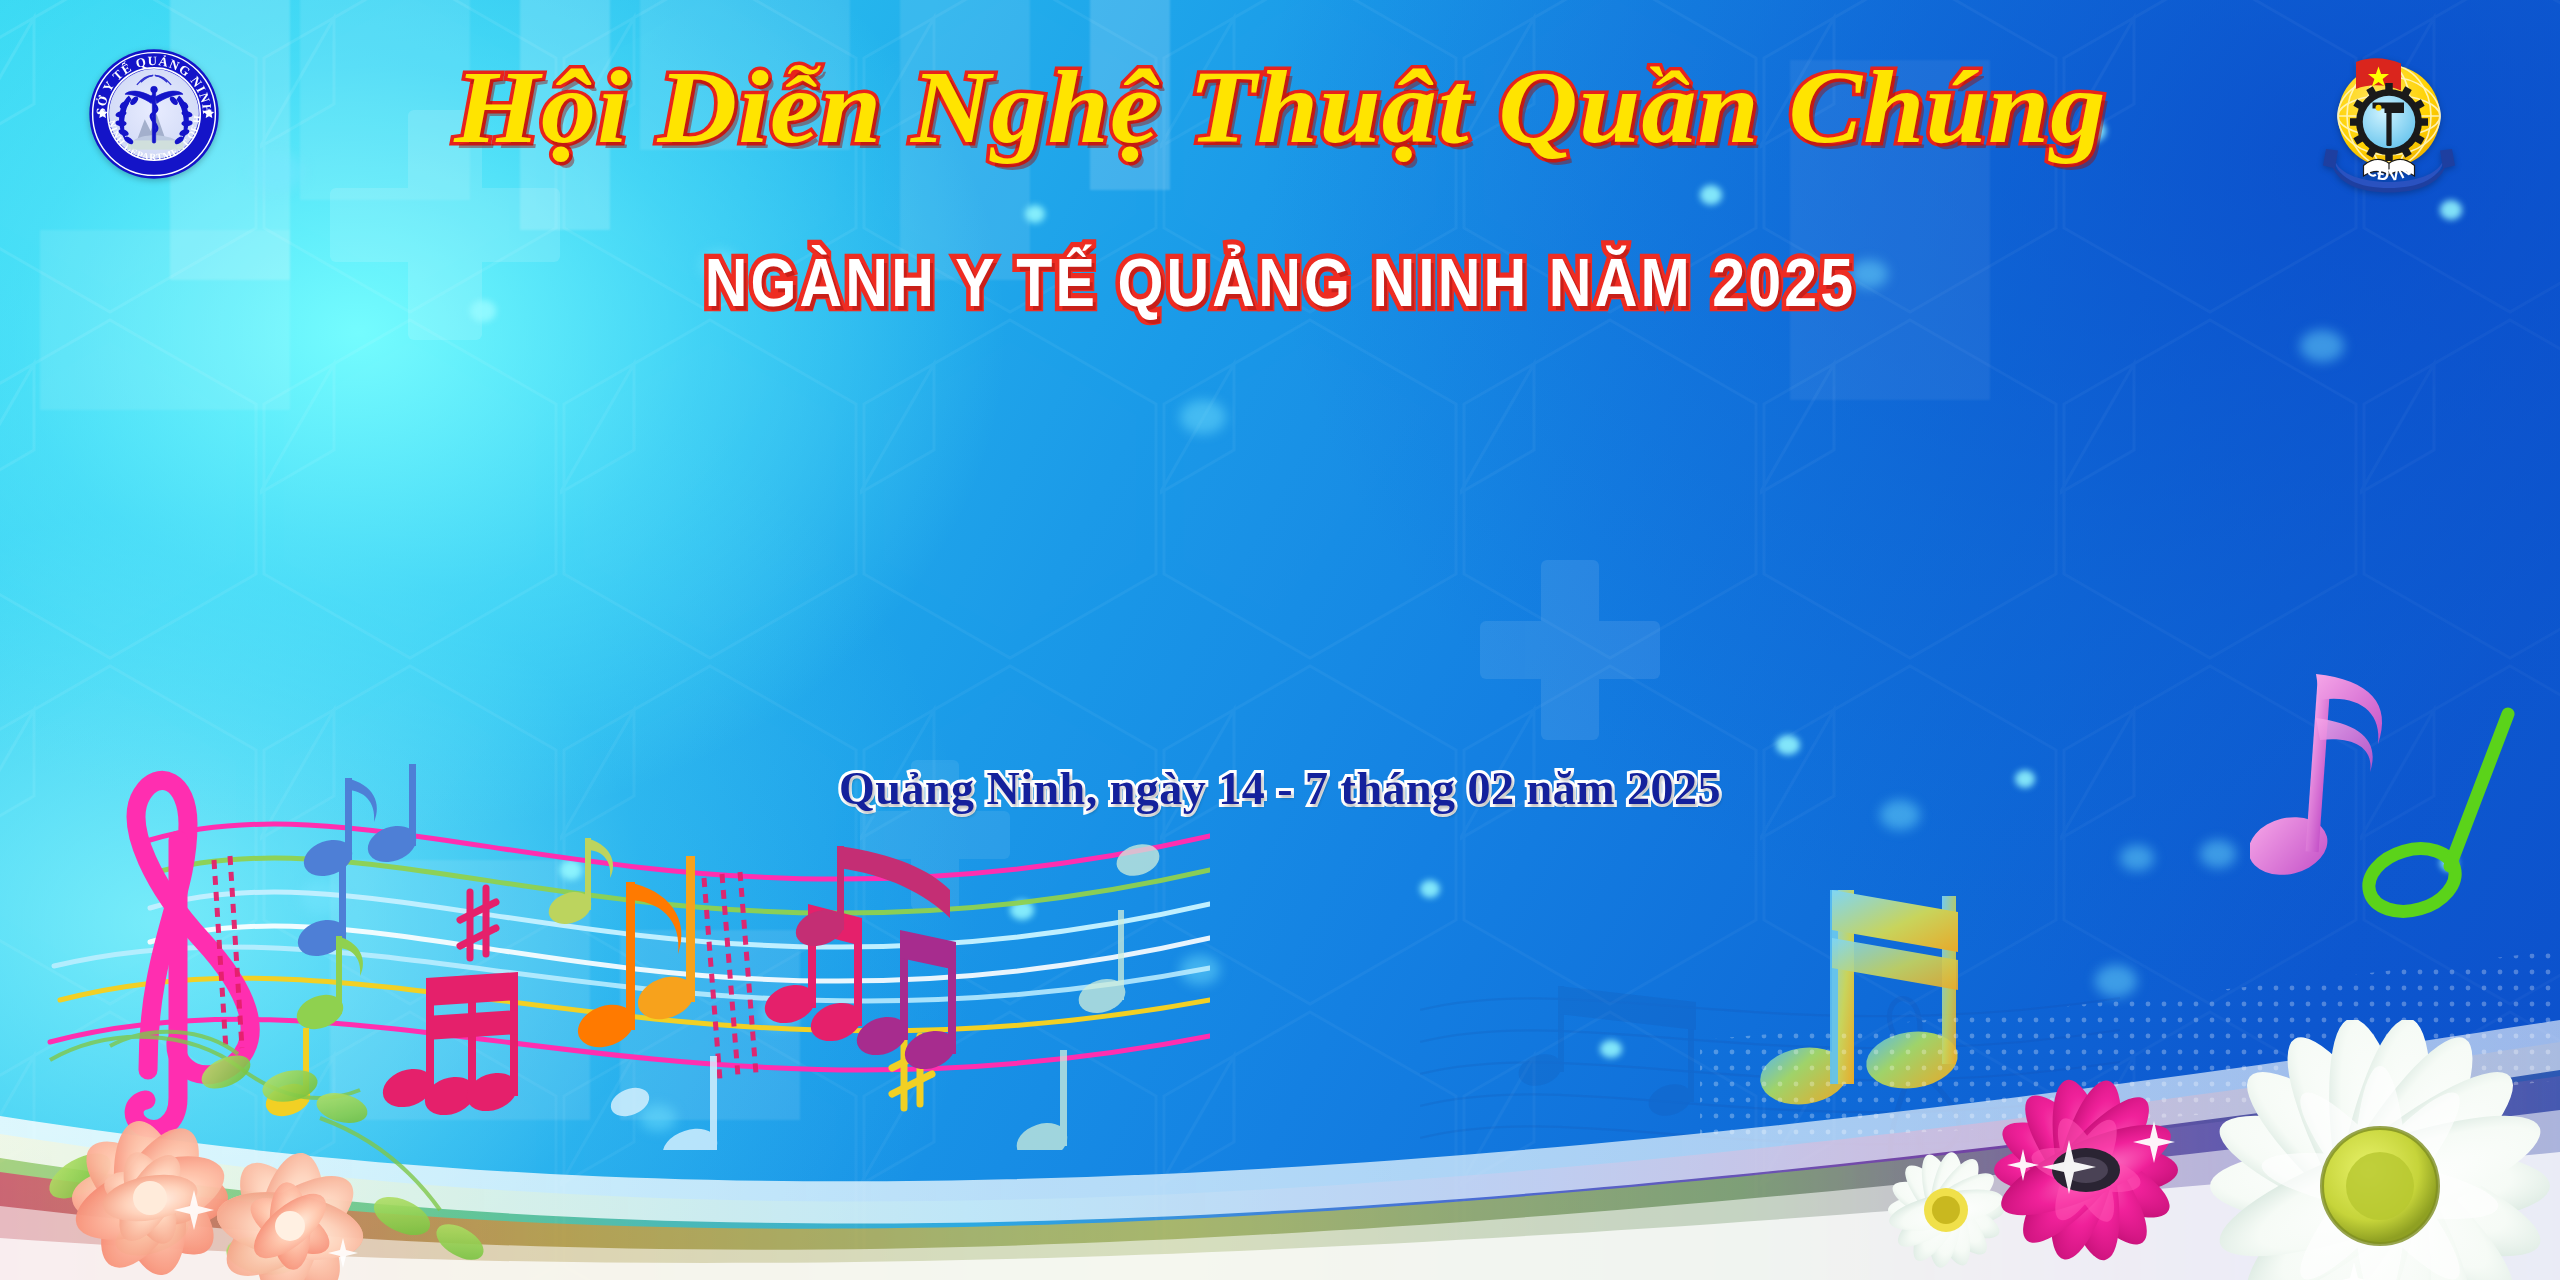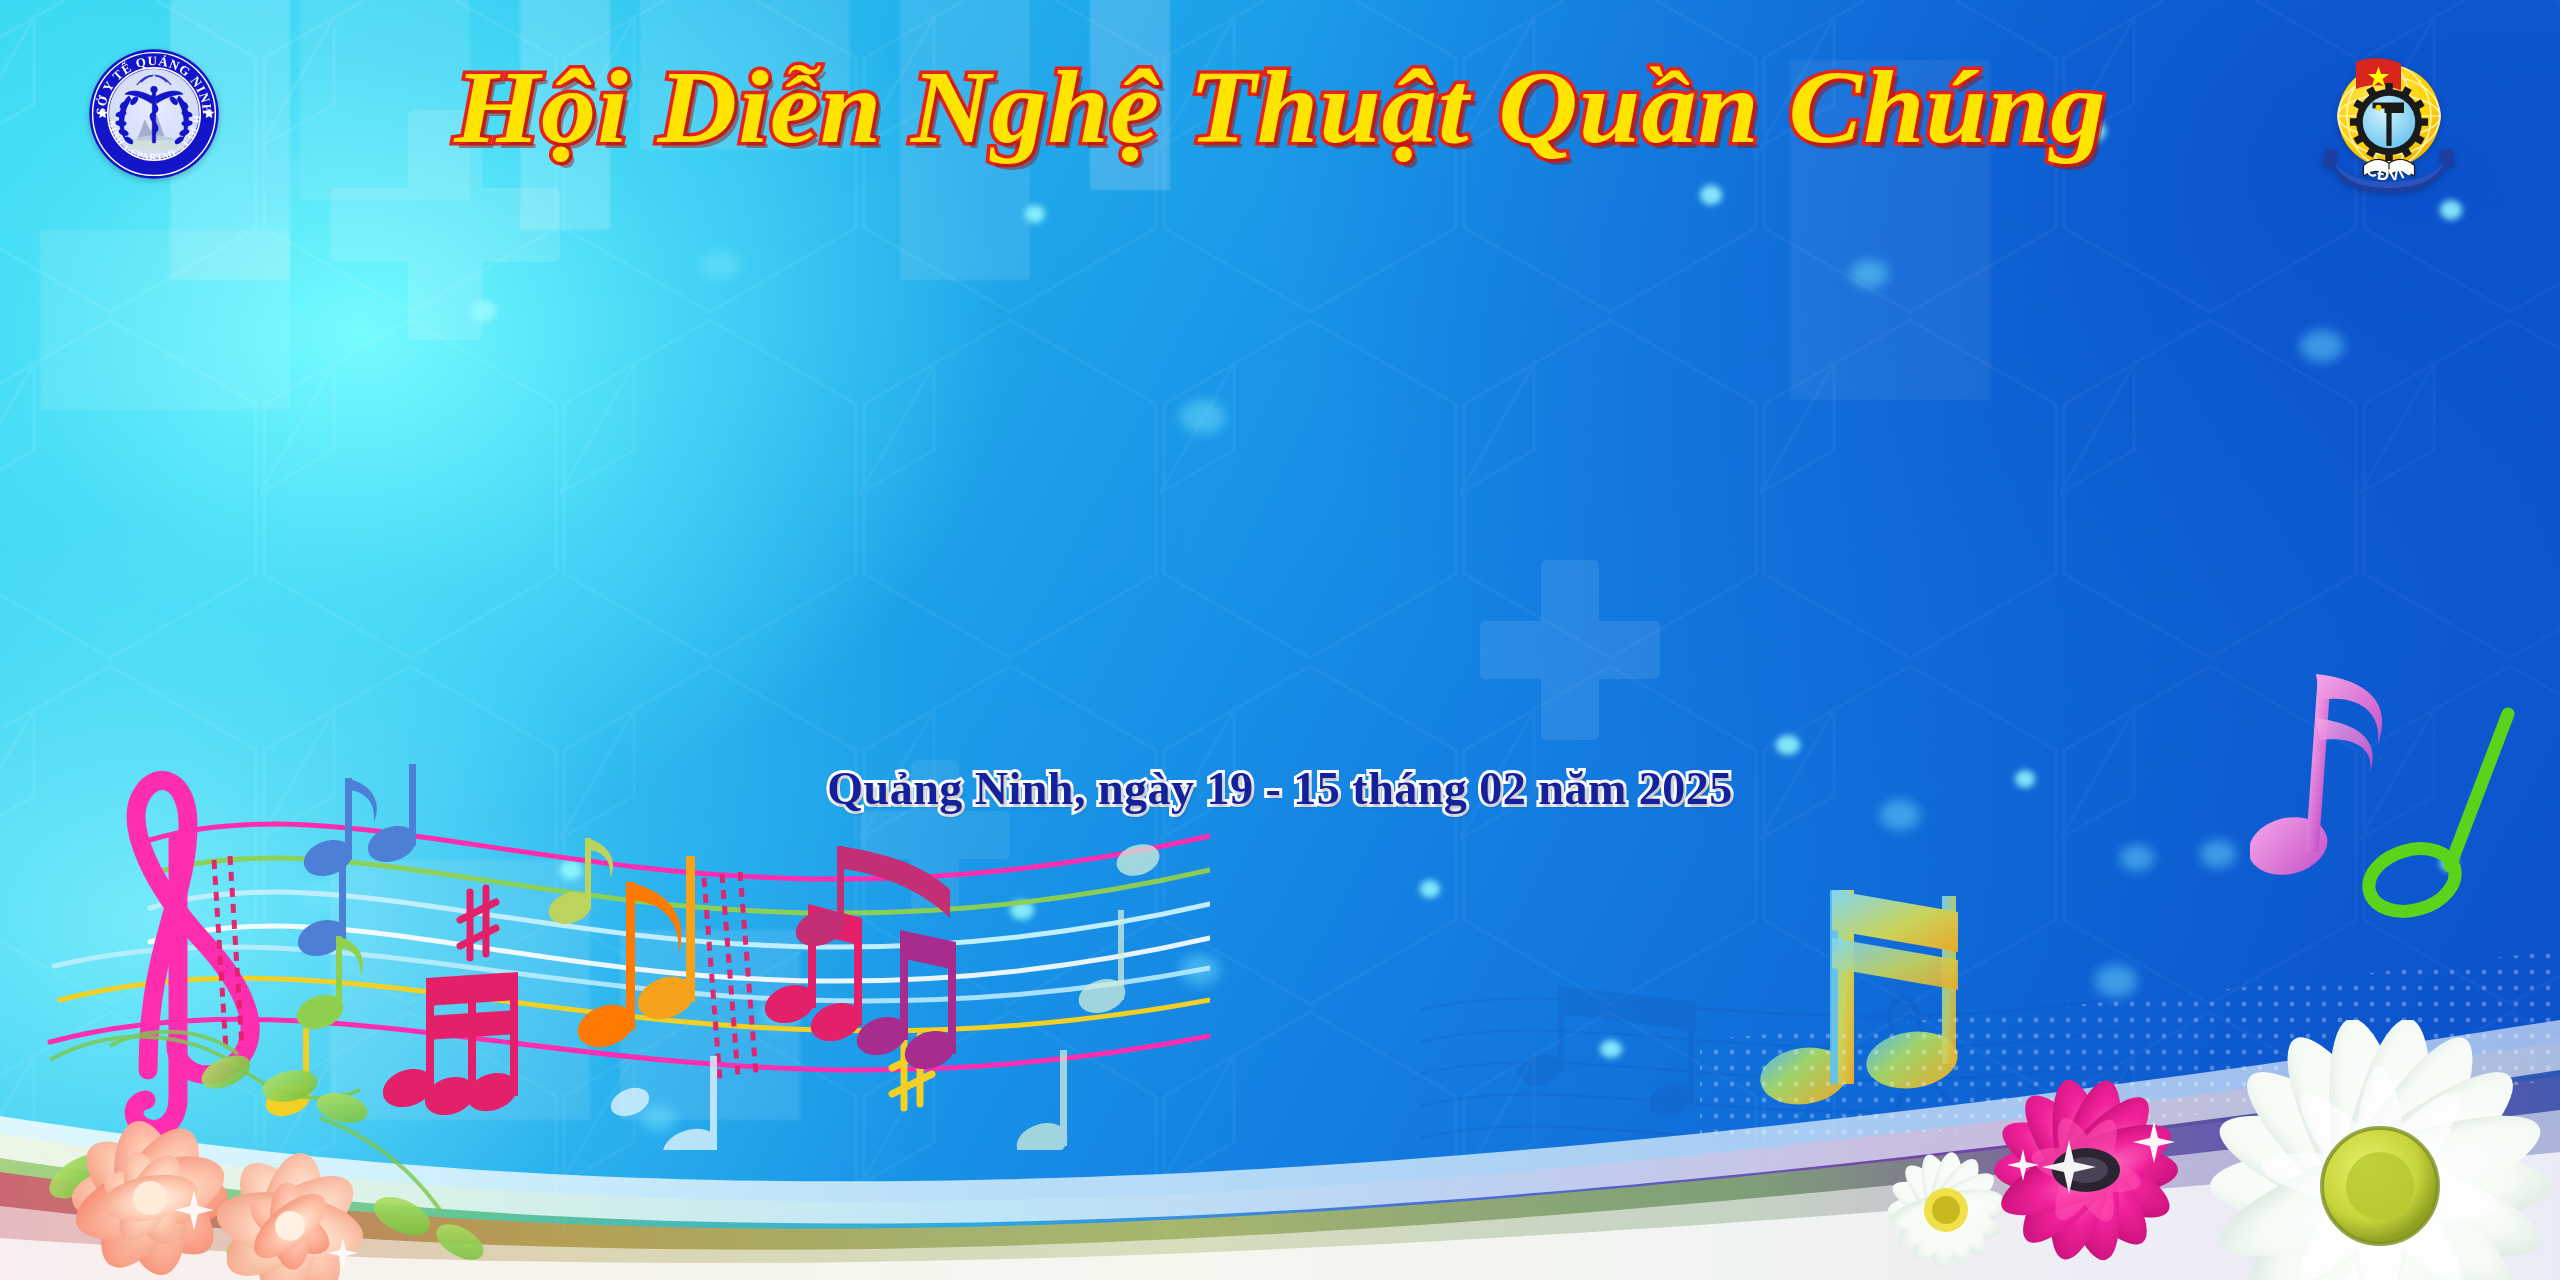--- a/index.html
+++ b/index.html
@@ -388,24 +388,27 @@
       <text font-family="Liberation Sans, sans-serif" font-size="22" font-weight="bold" fill="#ffffff" letter-spacing="1.5">
         <textPath href="#cdvnArc" startOffset="50%" text-anchor="middle">CĐVN</textPath>
       </text>
     </svg>
   </div>
 
   <div class="title-wrap">
     <span class="title-script">Hội Diễn Nghệ Thuật  Quần Chúng</span>
   </div>
 
+  <div class="subtitle">
+    <span>NGÀNH Y TẾ QUẢNG NINH NĂM 2025</span>
+  </div>
 
 
   <div class="datetext">
-    <span>Quảng Ninh, ngày 19 - 15 tháng 02 năm 2025</span>
+    <span>Quảng Ninh, ngày 14 - 7 tháng 02 năm 2025</span>
   </div>
 
   <div class="music-left">
     <svg viewBox="0 0 1180 400">
 
       <g fill="none" stroke-width="5" stroke-linecap="round">
         <path d="M120,90  C360,20 640,210 1180,86" stroke="#FF2EB0"></path>
         <path d="M120,124 C360,54 640,244 1180,120" stroke="#8FD14F" opacity=".95"></path>
         <path d="M120,158 C360,88 640,278 1180,154" stroke="#BFEFFF"></path>
         <path d="M120,192 C360,122 640,312 1180,188" stroke="#FFFFFF" opacity=".9"></path>

